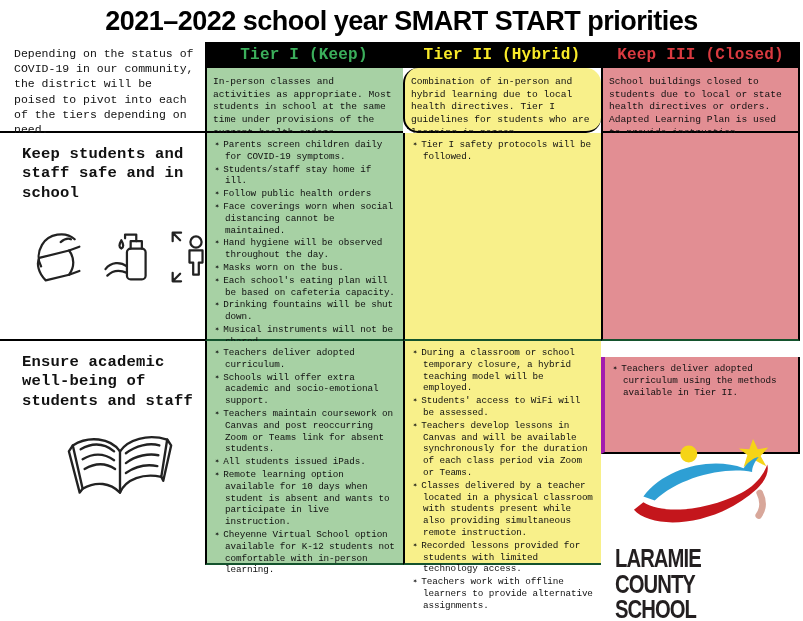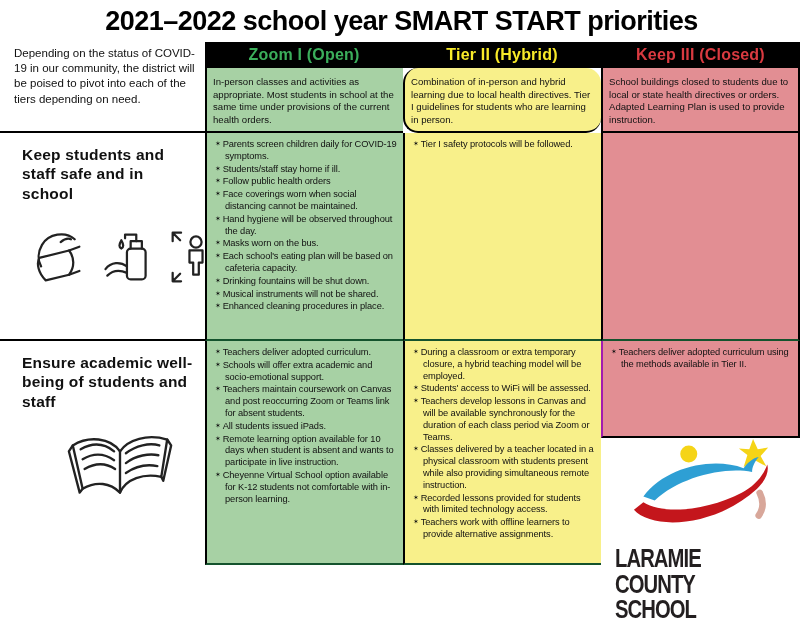--- a/index.html
+++ b/index.html
@@ -12,20 +12,21 @@
   .title {
     position:absolute; top:6px; left:0; width:100%;
     text-align:center; font-size:27px; font-weight:bold; letter-spacing:-0.5px;
     color:#000;
   }
   .grid {
     position:absolute; top:42px; left:0; width:707px;
     display:grid;
     grid-template-columns:205px 198px 198px 199px;
     grid-template-rows:26px 65px 208px 224px;
+    font-family:Liberation Mono, monospace;
   }
   .cell { position:relative; }
   .hdr {
     background:#000; display:flex; align-items:center; justify-content:center;
     font-size:16px; font-weight:bold; letter-spacing:0.2px;
   }
   .corner {
     grid-row:1 / span 2; border-bottom:2px solid #000;
     padding:4px 10px 0 14px; font-size:11.5px; line-height:1.32;
   }
@@ -39,22 +40,22 @@
   .rowhead h2 { font-size:15.5px; font-weight:bold; line-height:1.25; letter-spacing:0.2px; }
   .bullets {
     border-left:2px solid #000; border-bottom:2px solid #14532d;
     padding:6px 6px 4px 8px; font-size:9.3px; line-height:1.27;
   }
   .bullets ul { list-style:none; }
   .bullets li { padding-left:10px; text-indent:-10px; margin-bottom:1px; letter-spacing:-0.1px; }
   .bullets li::before { content:"\2736\00a0"; font-size:7px; position:relative; top:-1px; }
   .tier3-row2 { border:none; padding:0; background:transparent !important; }
   .tier3-row2 .inner-red {
-    height:97px; border-left:2px solid #a21caf; border-right:2px solid #000;
-    border-bottom:2px solid #000; padding:6px 6px 16px 8px;
+    height:97px; border-left:4px solid #a21caf; border-right:2px solid #000;
+    border-bottom:2px solid #000; padding:6px 6px 16px 8px;margin-top:16px;
   }
   .icon-row { display:flex; gap:14px; margin:26px 0 0 6px; align-items:center; }
   .icon-row svg { width:56px; height:56px; }
   .book-wrap { display:flex; justify-content:flex-end; margin:16px 18px 0 0; }
   .book-wrap svg { width:118px; height:86px; }
   .footer-bar {
     position:absolute; left:8px; top:572px; width:590px; height:30px;
     background:#000; color:#fff; font-style:italic; font-size:10.4px;
     line-height:1.32; padding:2px 8px; letter-spacing:-0.1px;
   }
@@ -73,21 +74,21 @@
 
 <div class="page">
 
   <h1 class="title">2021–2022 school year SMART START priorities</h1>
 
   <div class="grid">
 
     <div class="cell corner">Depending on the status of COVID-19 in our community, the district will be poised to pivot into each of the tiers depending on need.</div>
 
     <div class="cell hdr">
-      <span style="color: rgb(59, 174, 91);">Zoom I (Open)</span>
+      <span style="color: rgb(59, 174, 91);">Tier I (Keep)</span>
     </div>
     <div class="cell hdr">
       <span style="color: rgb(248, 234, 41);">Tier II (Hybrid)</span>
     </div>
     <div class="cell hdr">
       <span style="color: rgb(217, 58, 64);">Keep III (Closed)</span>
     </div>
 
     <div class="cell desc" style="background: rgb(167, 209, 164);">In-person classes and activities as appropriate. Most students in school at the same time under provisions of the current health orders.</div>
     <div class="cell desc" style="background: rgb(248, 240, 138); border-radius: 15px;">Combination of in-person and hybrid learning due to local health directives. Tier I guidelines for students who are learning in person.</div>
@@ -174,21 +175,21 @@
           <li>Teachers deliver adopted curriculum.</li>
           <li>Schools will offer extra academic and socio-emotional support.</li>
           <li>Teachers maintain coursework on Canvas and post reoccurring Zoom or Teams link for absent students.</li>
           <li>All students issued iPads.</li>
           <li>Remote learning option available for 10 days when student is absent and wants to participate in live instruction.</li>
           <li>Cheyenne Virtual School option available for K-12 students not comfortable with in-person learning.</li>
         </ul>
     </div>
     <div class="cell bullets" style="background: rgb(248, 240, 138);">
       <ul>
-          <li>During a classroom or extra temporary closure, a hybrid teaching model will be employed.</li>
+          <li>During a classroom or school temporary closure, a hybrid teaching model will be employed.</li>
           <li>Students' access to WiFi will be assessed.</li>
           <li>Teachers develop lessons in Canvas and will be available synchronously for the duration of each class period via Zoom or Teams.</li>
           <li>Classes delivered by a teacher located in a physical classroom with students present while also providing simultaneous remote instruction.</li>
           <li>Recorded lessons provided for students with limited technology access.</li>
           <li>Teachers work with offline learners to provide alternative assignments.</li>
         </ul>
     </div>
     <div class="cell bullets tier3-row2">
       <div class="inner-red" style="background: rgb(226, 142, 147);">
         <ul>

